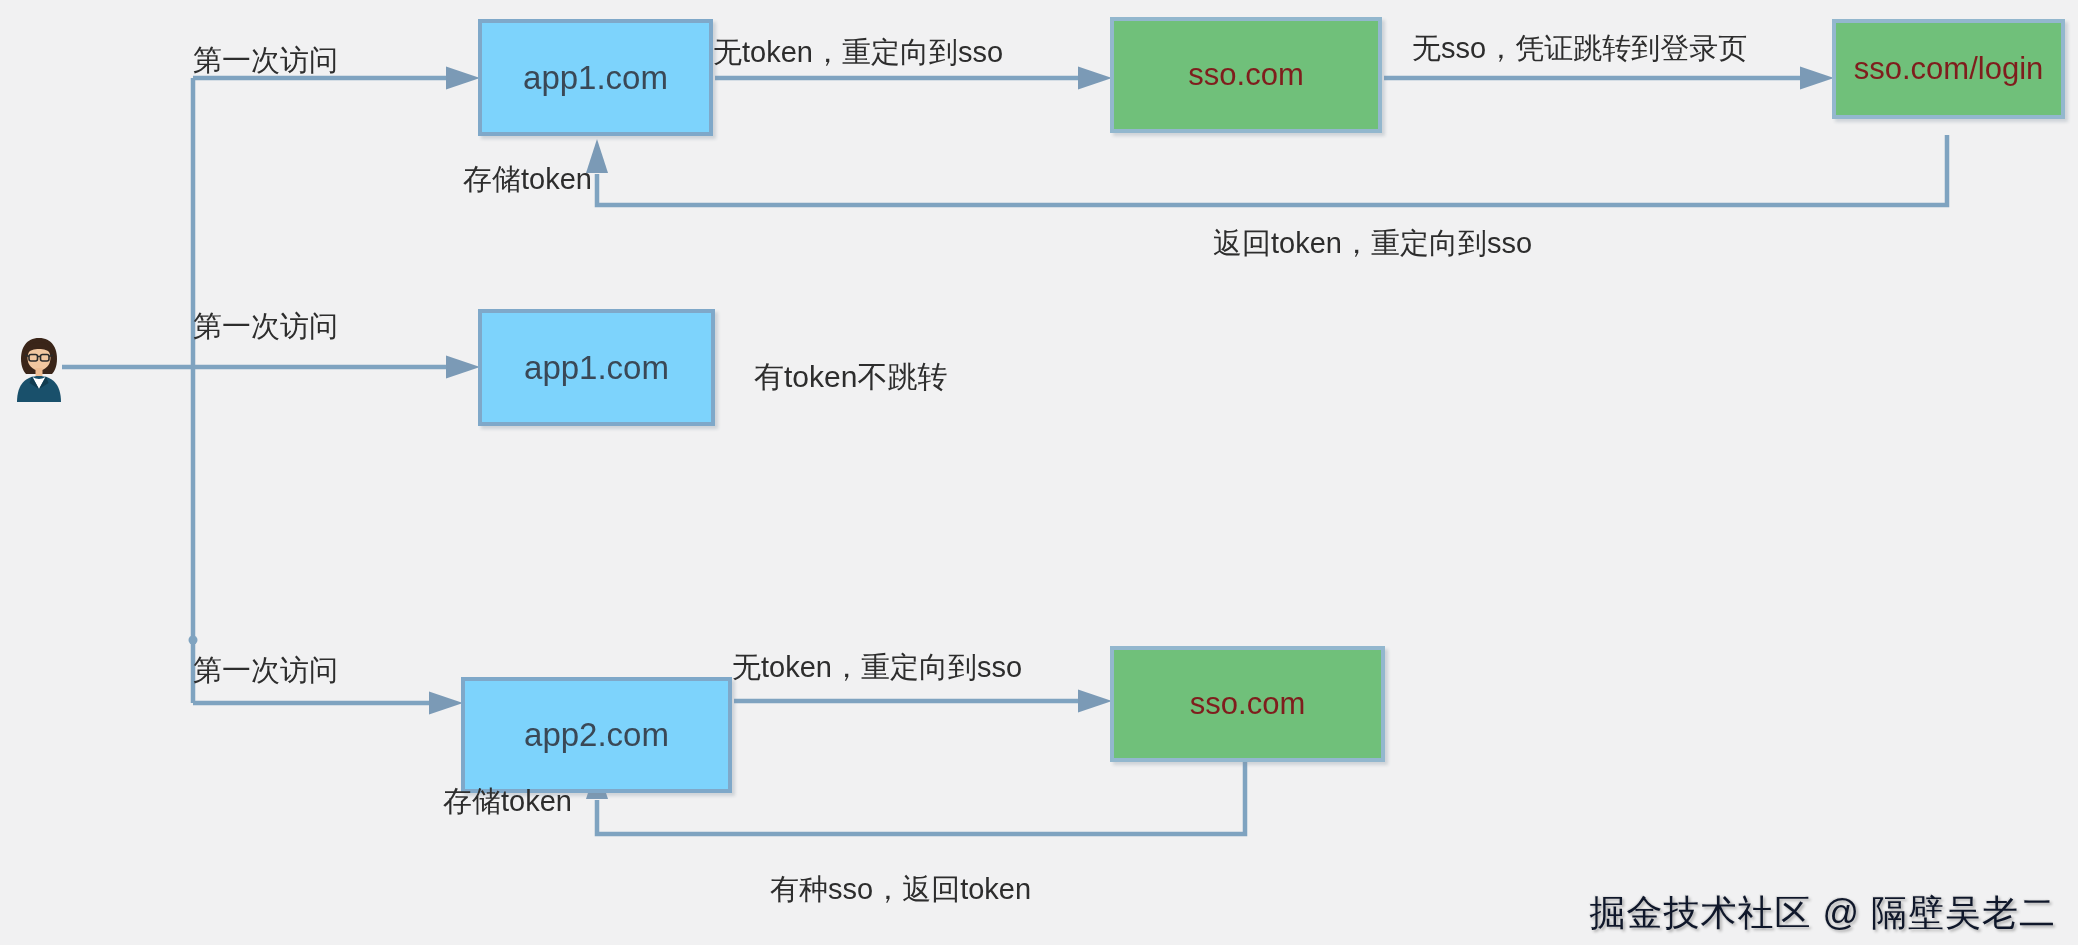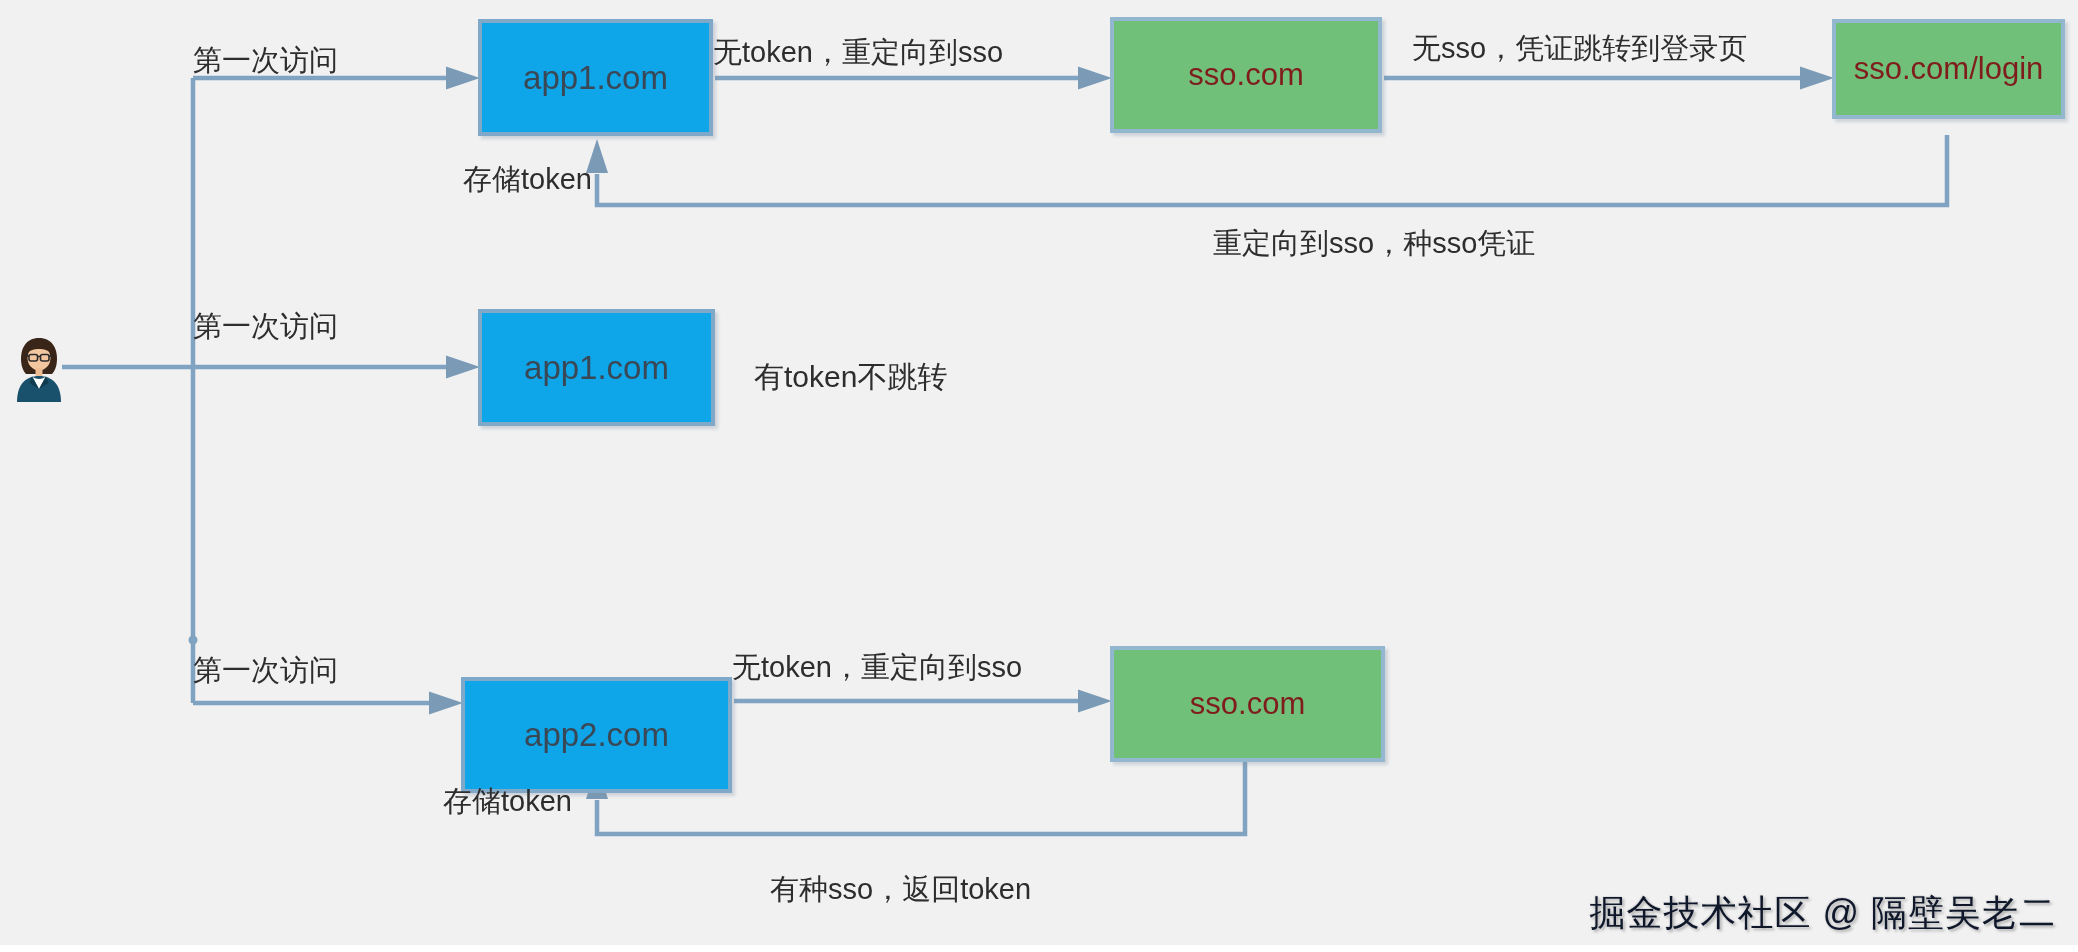--- a/index.html
+++ b/index.html
@@ -7,21 +7,21 @@
     position:relative;width:2078px;height:952px;
     background:#f1f1f2;overflow:hidden;
     font-family:"Liberation Sans", sans-serif;
   }
   svg.wires{position:absolute;left:0;top:0;width:2078px;height:952px;}
   .node{
     position:absolute;display:flex;align-items:center;justify-content:center;
     box-sizing:border-box;box-shadow:3px 3px 3px rgba(130,145,160,0.30);
   }
   .node.app{
-    background:#0ea5e9;border:4px solid #7fa8c9;color:#3a4856;font-size:33px;
+    background:#7dd3fc;border:4px solid #7fa8c9;color:#3a4856;font-size:33px;
   }
   .node.sso{
     background:#70c07a;border:4px solid #93b7ce;color:#7f1d1d;font-size:31px;
   }
   .lbl{
     position:absolute;color:#2d2d2d;font-size:29px;white-space:nowrap;line-height:1.1;
   }
   .lbl.c{}
   .lbl.r{text-align:right;}
   .watermark{
@@ -100,21 +100,21 @@
   <div class="node sso" style="left:1110px;top:646px;width:275px;height:116px;">sso.com</div>
 
   <div class="lbl c" style="left:193px;top:45px;width:285px;">第一次访问</div>
 
   <div class="lbl c" style="left:713px;top:37px;width:397px;">无token，重定向到sso</div>
 
   <div class="lbl c" style="left:1412px;top:33px;width:450px;">无sso，凭证跳转到登录页</div>
 
   <div class="lbl r" style="left:420px;top:164px;width:172px;">存储token</div>
 
-  <div class="lbl" style="left:1213px;top:228px;">重定向到sso，种sso凭证</div>
+  <div class="lbl" style="left:1213px;top:228px;">返回token，重定向到sso</div>
 
   <div class="lbl c" style="left:193px;top:311px;width:285px;">第一次访问</div>
 
   <div class="lbl" style="left:754px;top:360px;font-size:30px;text-align:center;">有token不跳转</div>
 
   <div class="lbl c" style="left:193px;top:655px;width:268px;">第一次访问</div>
 
   <div class="lbl c" style="left:732px;top:652px;width:378px;">无token，重定向到sso</div>
 
   <div class="lbl r" style="left:400px;top:786px;width:172px;">存储token</div>

